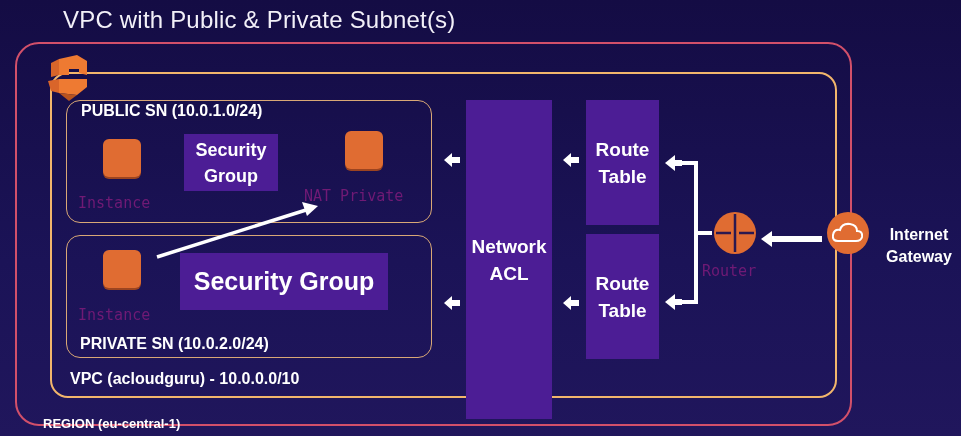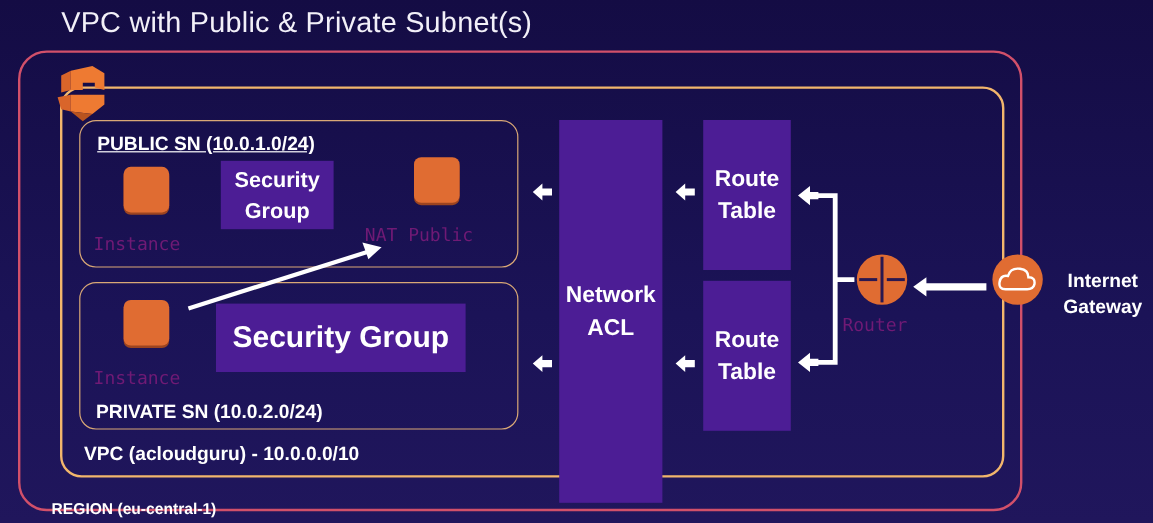--- a/index.html
+++ b/index.html
@@ -2,30 +2,30 @@
 <html><head>
 <meta charset="utf-8">
 <style>
   html, body { margin:0; padding:0; }
   body {
     width:961px; height:436px; overflow:hidden; position:relative;
     background: linear-gradient(180deg, #140c44 0%, #1b1357 60%, #20165c 100%);
     font-family: "Liberation Sans", sans-serif; color:#fff;
   }
   .abs { position:absolute; }
-  #title { left:51px; top:6px; font-size:24px; color:#f2f0f8; letter-spacing:0.2px; }
+  #title { left:63px; top:6px; font-size:24px; color:#f2f0f8; letter-spacing:0.2px; }
   #region-box { left:15px; top:42px; width:837px; height:384px; border:2px solid #d2506a; border-radius:24px; box-sizing:border-box; }
   #vpc-box { left:50px; top:72px; width:787px; height:326px; border:2px solid #f2b66c; border-radius:18px; box-sizing:border-box; }
   #region-label { left:43px; top:416px; font-size:13px; font-weight:bold; }
   #vpc-label { left:70px; top:370px; font-size:16px; font-weight:bold; }
   .subnet { border:1.5px solid #d9a876; border-radius:14px; box-sizing:border-box; }
   #public-sn { left:66px; top:100px; width:366px; height:123px; }
   #private-sn { left:66px; top:235px; width:366px; height:123px; }
   .sn-label { font-size:16px; font-weight:bold; }
-  #public-label { left:81px; top:112px;text-decoration:underline; }
+  #public-label { left:81px; top:102px; }
   #private-label { left:80px; top:335px; }
   .inst { width:38px; height:38px; background:#e06c32; border-radius:6px; box-shadow:0 2px 0 #9c4420; }
   .mono { font-family:"DejaVu Sans Mono", monospace; font-size:15px; color:#701a75; }
   .orange { background:#4c1d95; display:flex; align-items:center; justify-content:center; text-align:center; font-weight:bold; color:#fff; }
   #sg-public { left:184px; top:134px; width:94px; height:57px; font-size:18px; line-height:26px; }
   #sg-private { left:180px; top:253px; width:208px; height:57px; font-size:25px; }
   #nacl { left:466px; top:100px; width:86px; height:319px; font-size:19px; line-height:27px; }
   #rt1 { left:586px; top:100px; width:73px; height:125px; font-size:19px; line-height:27px; }
   #rt2 { left:586px; top:234px; width:73px; height:125px; font-size:19px; line-height:27px; }
   .side-label { font-size:16px; font-weight:bold; text-align:center; line-height:22px; }
@@ -51,21 +51,21 @@
 </svg>
 
 <div id="public-sn" class="abs subnet"></div>
 <div id="public-label" class="abs sn-label">PUBLIC SN (10.0.1.0/24)</div>
 <div class="abs inst" style="left:103px;top:139px"></div>
 <div class="abs mono" style="left:78px;top:194px">Instance</div>
 <div id="sg-public" class="abs orange">
   <div><span>Security</span><br><span>Group</span></div>
 </div>
 <div class="abs inst" style="left:345px;top:131px"></div>
-<div class="abs mono" style="left:304px;top:187px">NAT Public</div>
+<div class="abs mono" style="left:304px;top:187px">NAT Private</div>
 
 <div id="private-sn" class="abs subnet"></div>
 <div class="abs inst" style="left:103px;top:250px"></div>
 <div class="abs mono" style="left:78px;top:306px">Instance</div>
 <div id="sg-private" class="abs orange">Security Group</div>
 <div id="private-label" class="abs sn-label">PRIVATE SN (10.0.2.0/24)</div>
 
 <div id="nacl" class="abs orange">
   <div><span>Network</span><br><span>ACL</span></div>
 </div>

